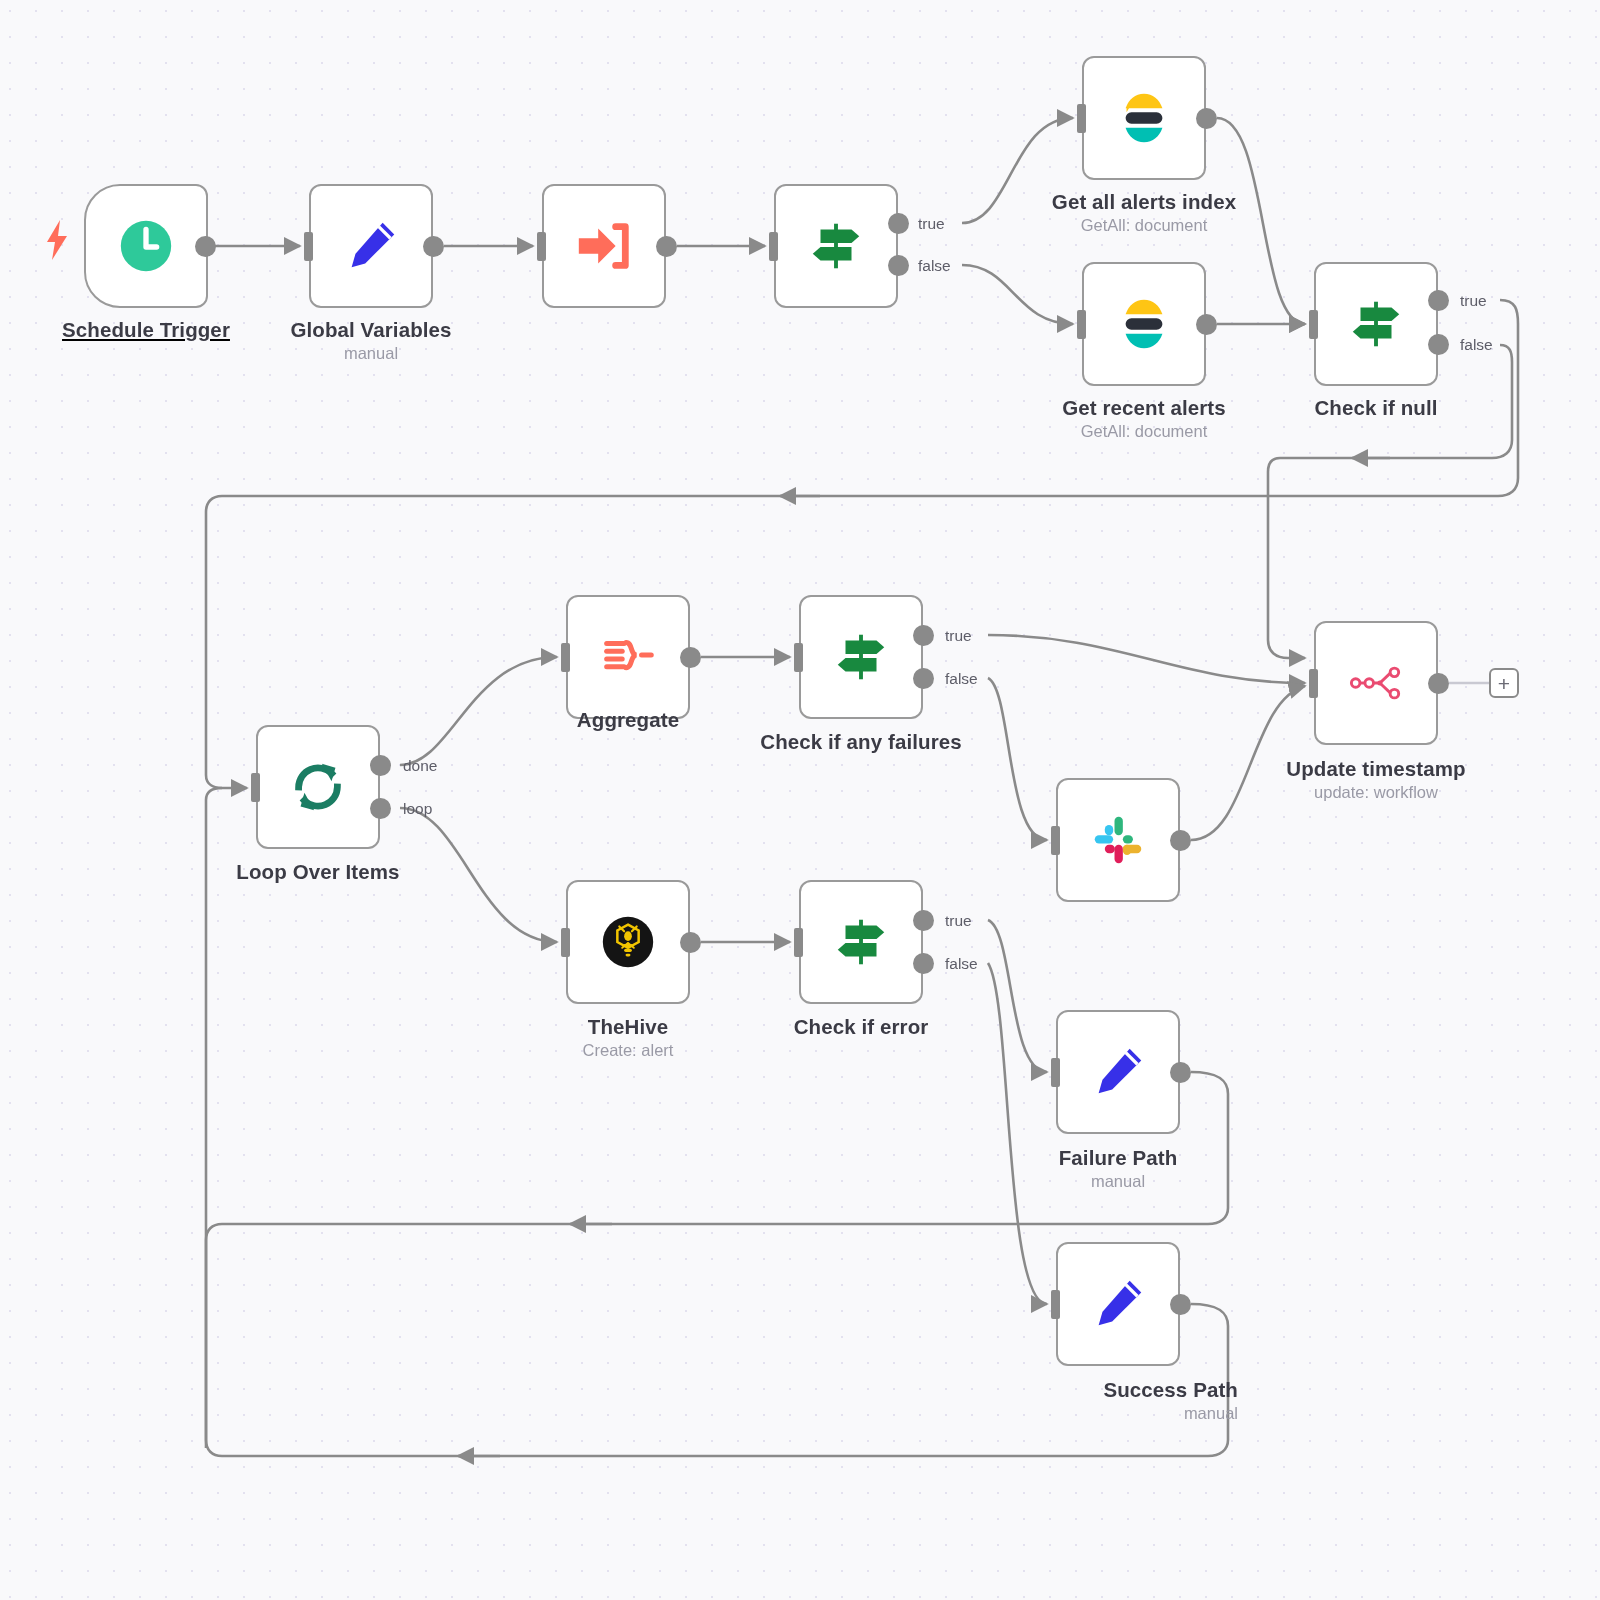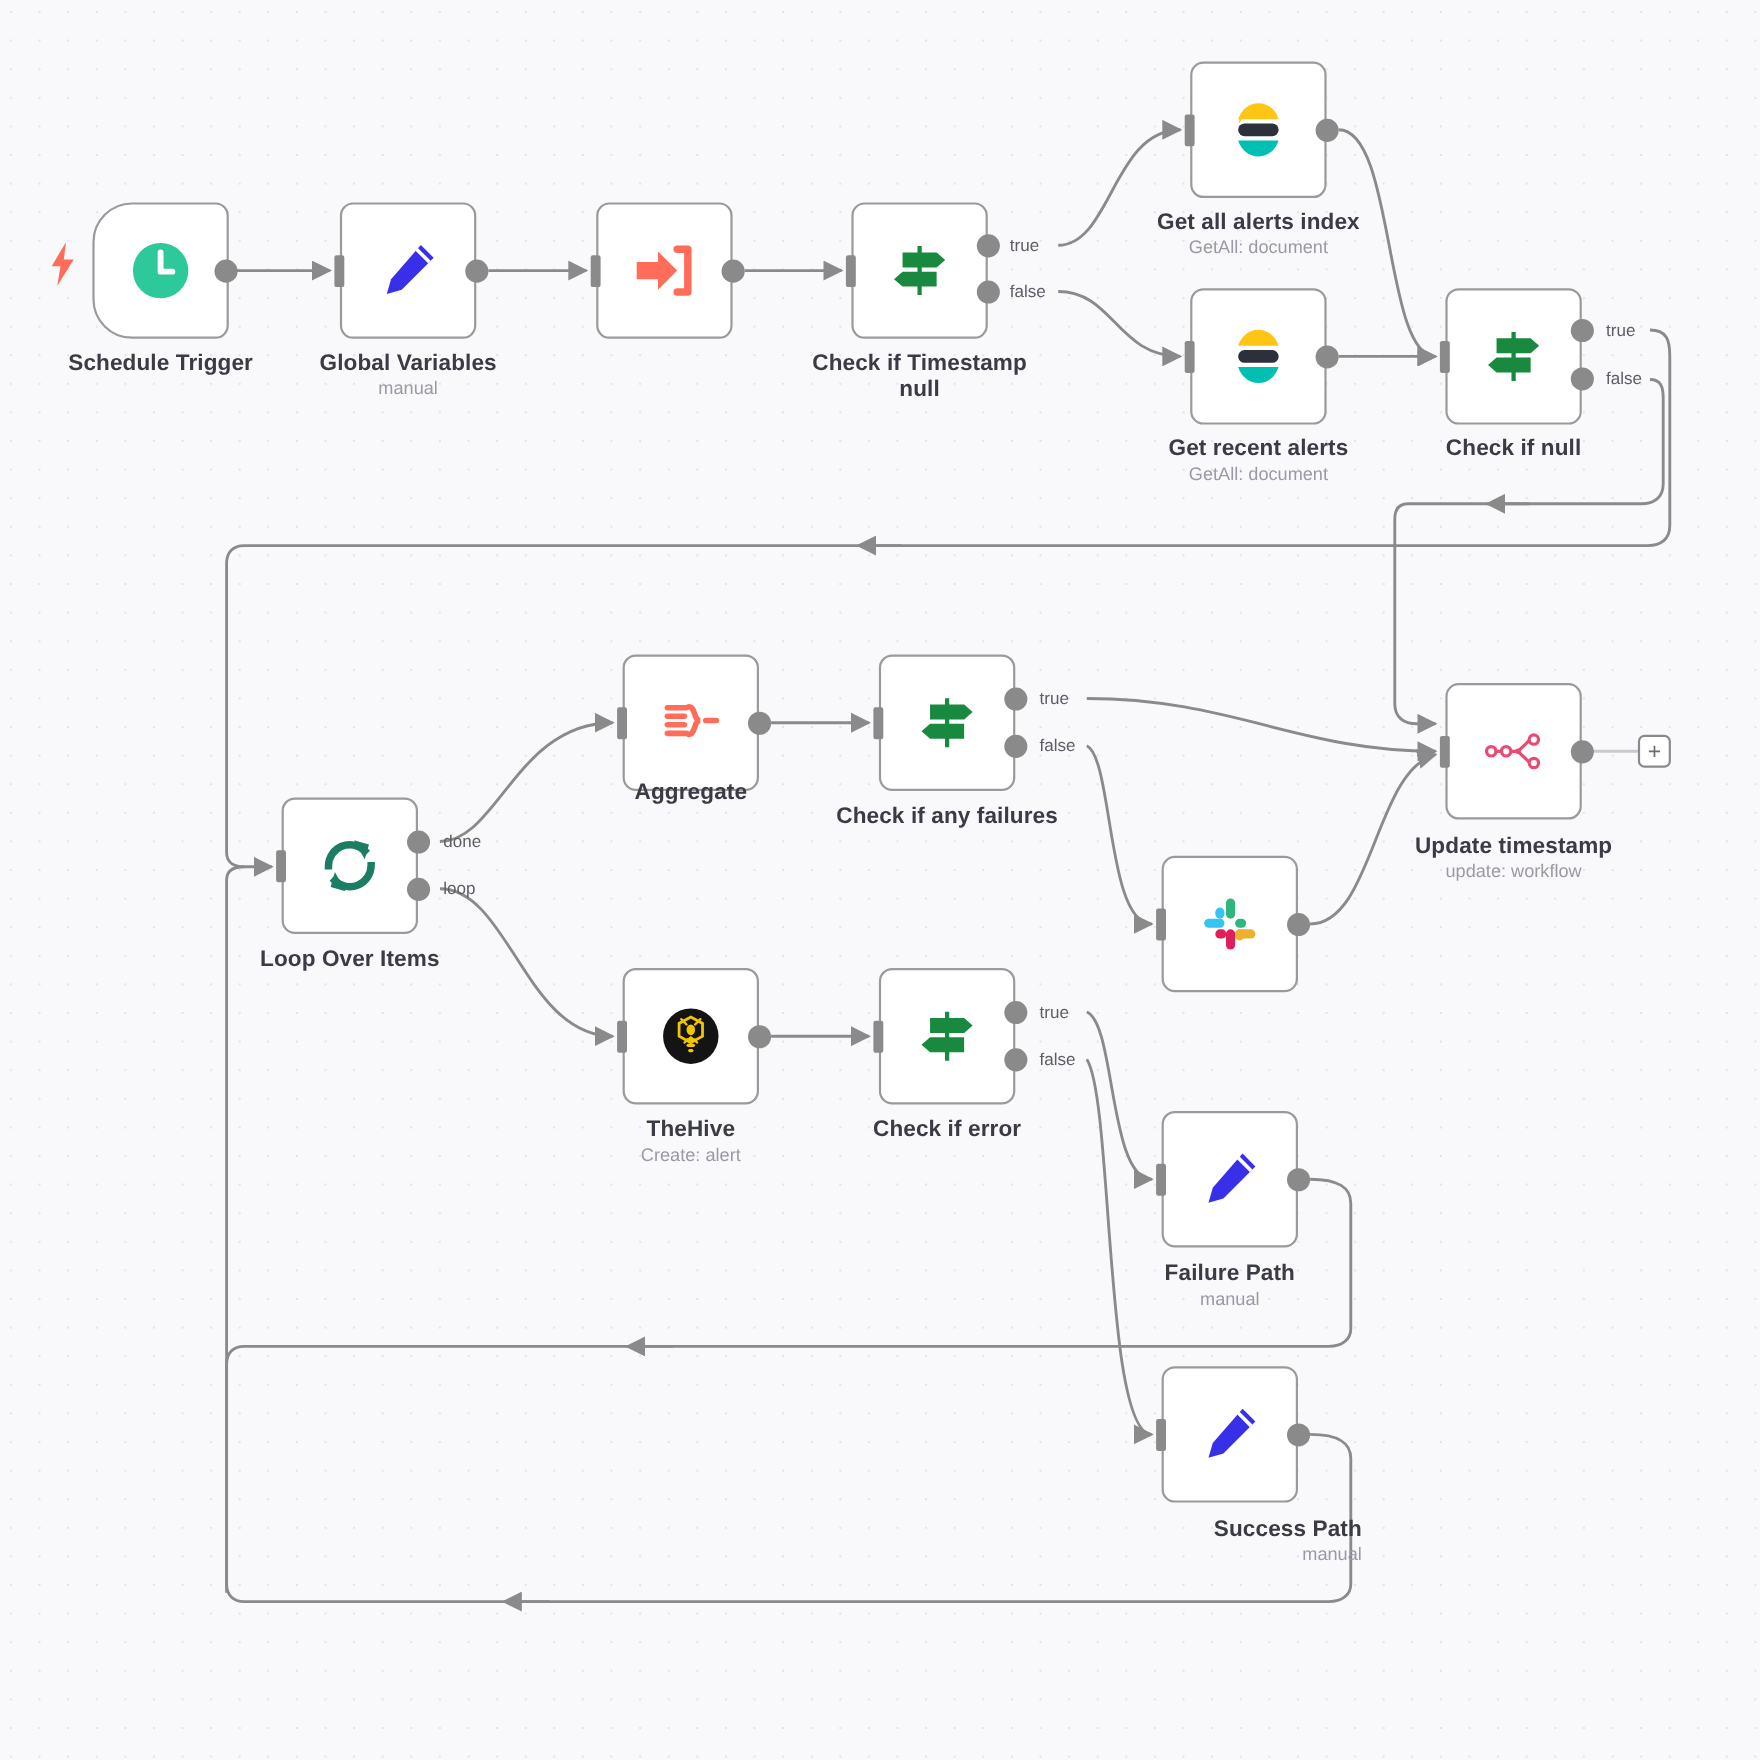--- a/index.html
+++ b/index.html
@@ -150,21 +150,21 @@
         <path d="M16 0 L3 22 H11 L8 40 L23 16 H14 Z" fill="#ff6d5a"></path>
       </svg>
   </div>
   <div class="node trigger" style="left:84px; top:184px;">
     <svg class="glyph" viewBox="0 0 64 64">
       <circle cx="32" cy="32" r="26" fill="#2ec99a"></circle>
       <path d="M32 15 V33 H43" stroke="#fff" stroke-width="5.5" fill="none" stroke-linecap="round" stroke-linejoin="round"></path>
     </svg>
   </div>
   <div class="port" style="left:195px; top:236px;"></div>
-  <div class="nlabel" style="left:26px; top:318px; width:240px;">
+  <div class="nlabel" style="left:26px; top:318px; width:240px;text-decoration:underline;">
     <div class="nm">Schedule Trigger</div>
   </div>
 
   <div class="inport" style="left:304px; top:232px;"></div>
   <div class="node" style="left:309px; top:184px;">
     <svg class="glyph" viewBox="0 0 64 64">
       <path d="M44 8 L56 20 L26 50 L12 54 L16 40 Z" fill="#3730e8"></path>
       <path d="M40 12 L52 24" stroke="#fff" stroke-width="3.4"></path>
     </svg>
   </div>
@@ -188,24 +188,20 @@
     <svg class="glyph" viewBox="0 0 64 64">
       <path d="M30 9 H34 V55 H30 Z" fill="#18893f"></path>
       <path d="M16 15 H48 L56 22 L48 29 H16 Z" fill="#18893f"></path>
       <path d="M48 33 H16 L8 40 L16 47 H48 Z" fill="#18893f"></path>
     </svg>
   </div>
   <div class="port" style="left:888px; top:213px;"></div>
   <div class="plabel" style="left:918px; top:215px;">true</div>
   <div class="port" style="left:888px; top:255px;"></div>
   <div class="plabel" style="left:918px; top:257px;">false</div>
-  <div class="nlabel" style="left:716px; top:318px; width:240px;">
-    <div class="nm">Check if Timestamp
-null</div>
-  </div>
 
   <div class="inport" style="left:1077px; top:104px;"></div>
   <div class="node" style="left:1082px; top:56px;">
     <svg class="glyph" viewBox="0 0 64 64">
       <path d="M14 24 A22 22 0 0 1 50 19 L14 19 Z" fill="#fec514" transform="translate(0,2)"></path>
       <path d="M13 22 C16 13 23 7 32 7 C41 7 48 13 51 22 Z" fill="#fec514"></path>
       <rect x="13" y="26" width="38" height="12" rx="6" fill="#2b303a"></rect>
       <path d="M13 42 C16 51 23 57 32 57 C41 57 48 51 51 42 Z" fill="#00bfb3"></path>
     </svg>
   </div>

